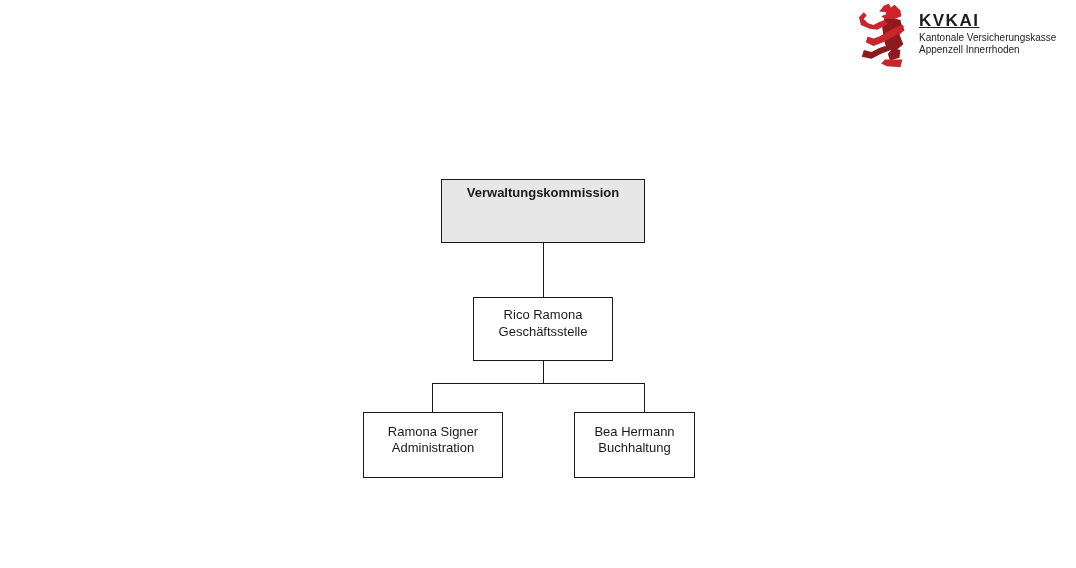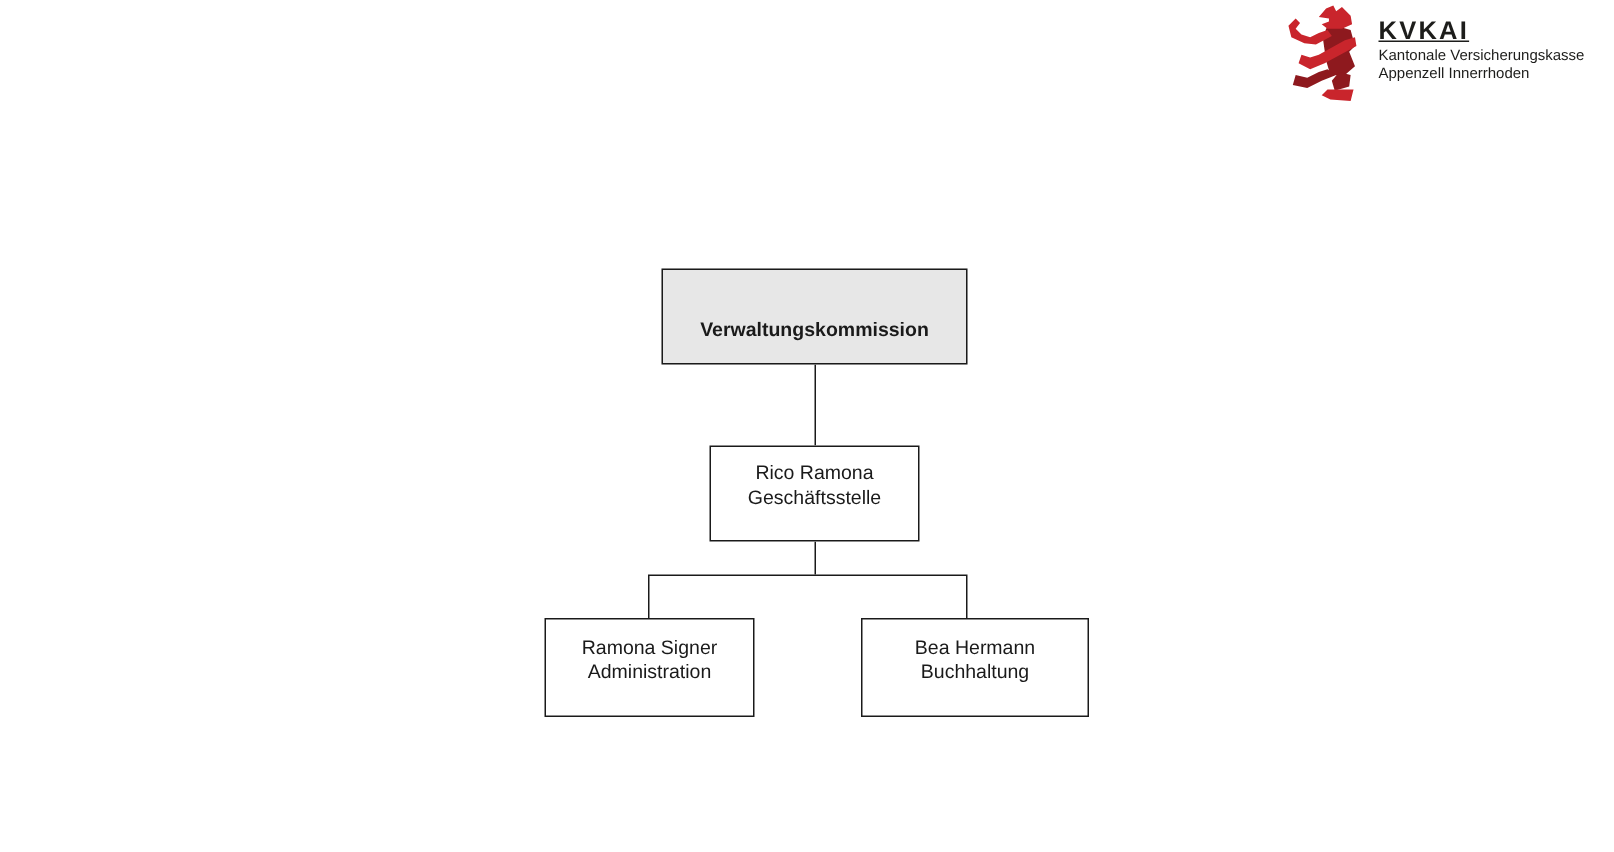--- a/index.html
+++ b/index.html
@@ -63,41 +63,41 @@
     line-height: 16px;
     text-align: center;
   }
   .node-header {
     left: 441px;
     top: 179px;
     width: 204px;
     height: 64px;
     background: #e7e7e7;
     font-weight: bold;
-    padding-top: 32px;
+    padding-top: 5px;
   }
   .node-mid {
     left: 473px;
     top: 297px;
     width: 140px;
     height: 64px;
     padding-top: 8px;
     line-height: 17px;
   }
   .node-left {
     left: 363px;
     top: 412px;
     width: 140px;
     height: 66px;
     padding-top: 11px;
   }
   .node-right {
     left: 574px;
     top: 412px;
-    width: 152px;
+    width: 121px;
     height: 66px;
     padding-top: 11px;
   }
 
   .connector {
     position: absolute;
     background: #1a1a1a;
   }
   .c-v1 { left: 543px; top: 243px; width: 1px; height: 54px; }
   .c-v2 { left: 543px; top: 361px; width: 1px; height: 22px; }

